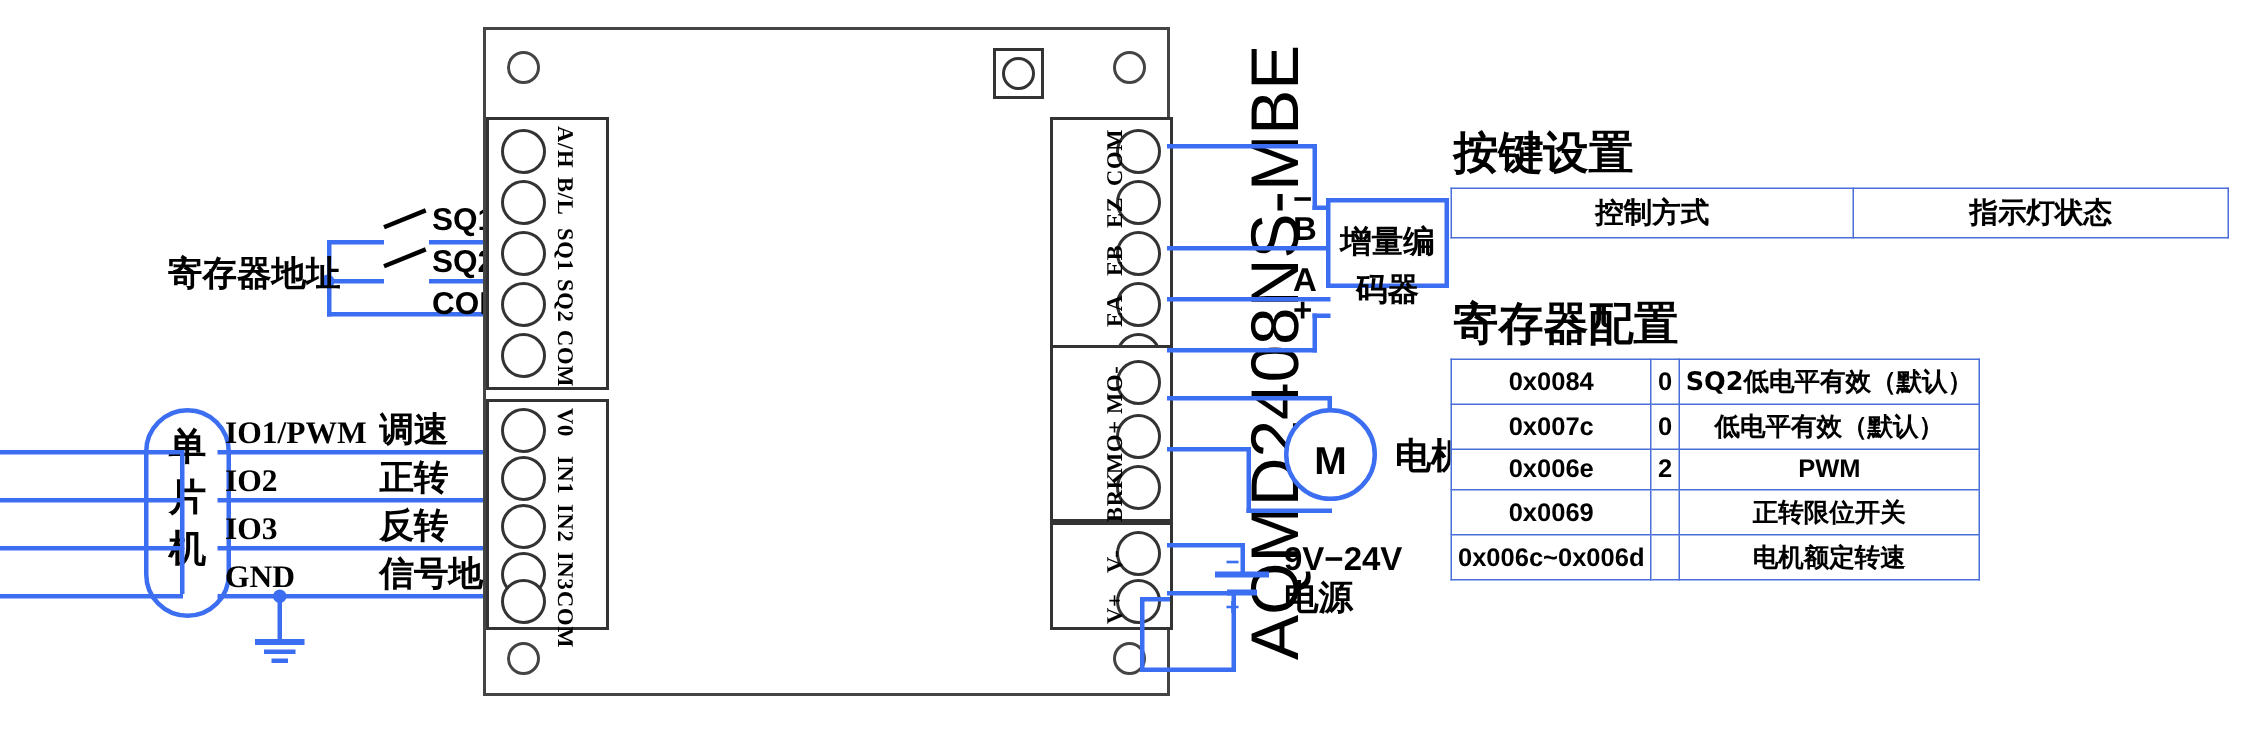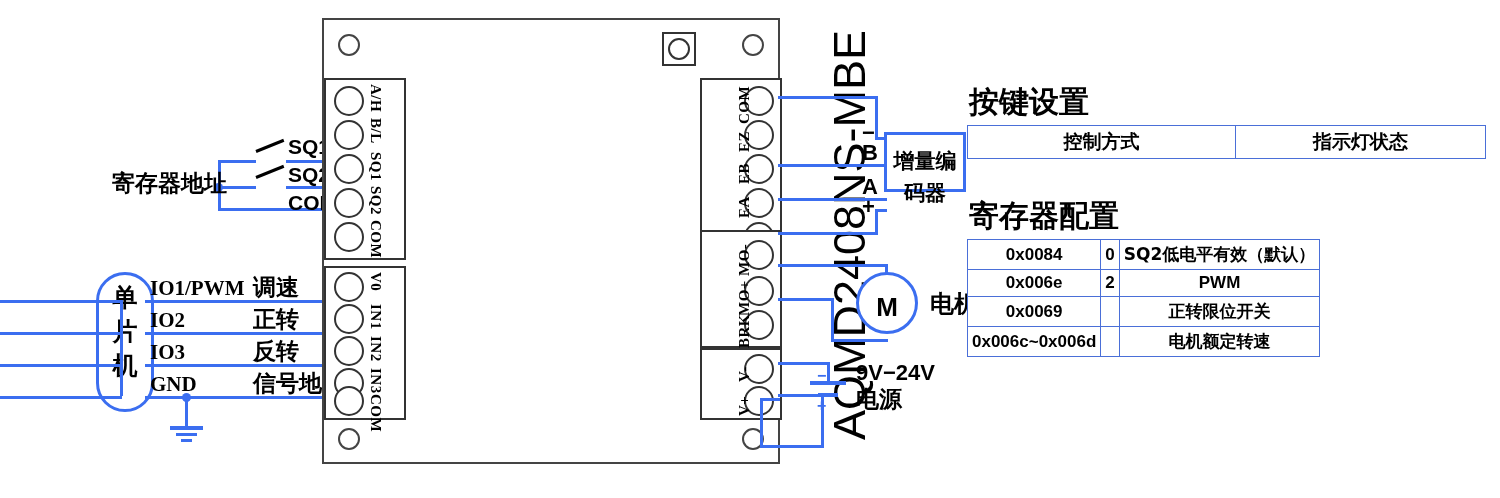--- a/index.html
+++ b/index.html
@@ -243,20 +243,25 @@
   <div class="tblwrap" style="left:967px; top:196px;">
     <div class="tbl-title cn">寄存器配置</div>
     <table id="regtable">
       <tbody>
       <tr>
         <td>0x0084</td>
         <td>0</td>
         <td class="cn">SQ2低电平有效（默认）</td>
       </tr>
       <tr>
+        <td>0x007c</td>
+        <td>0</td>
+        <td class="cn">低电平有效（默认）</td>
+      </tr>
+      <tr>
         <td>0x006e</td>
         <td>2</td>
         <td>PWM</td>
       </tr>
       <tr>
         <td>0x0069</td>
         <td></td>
         <td class="cn">正转限位开关</td>
       </tr>
       <tr>

